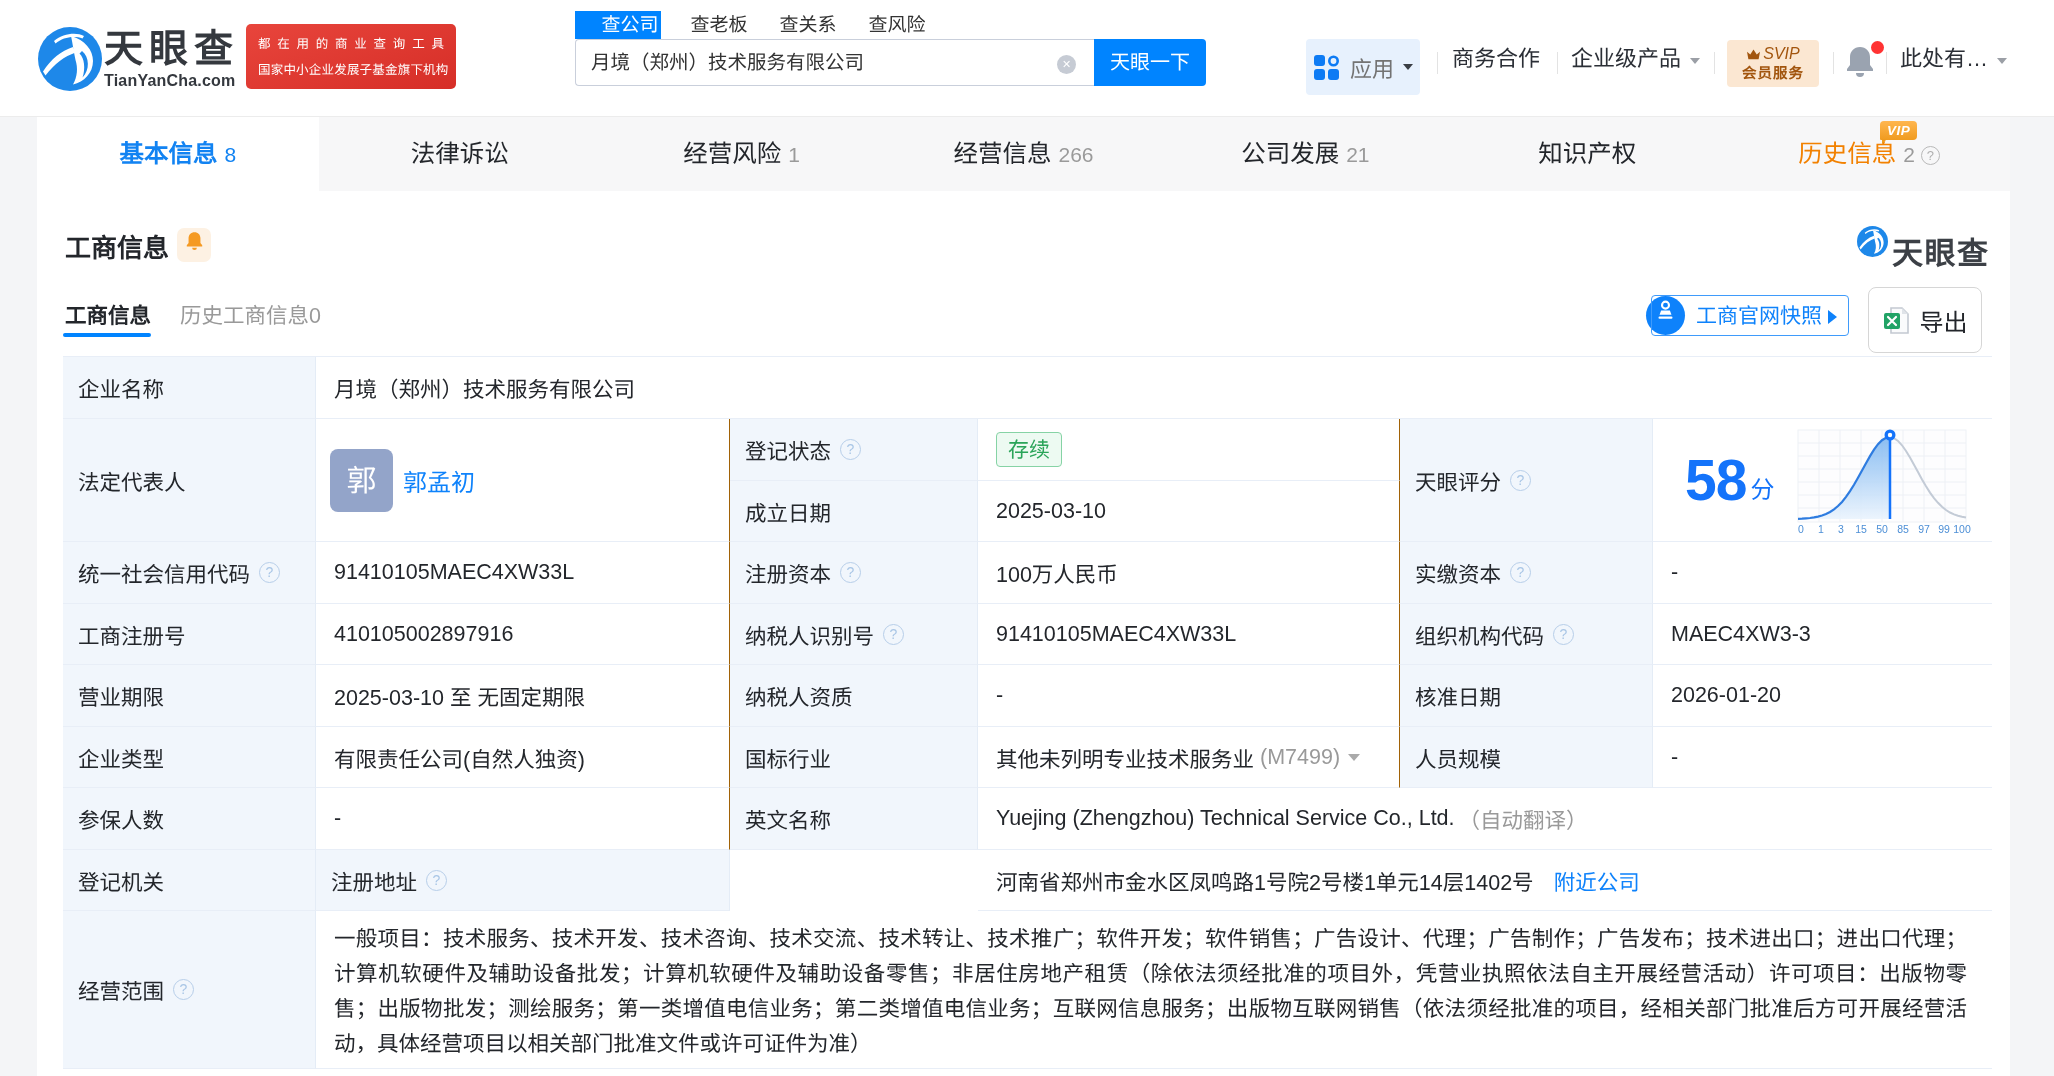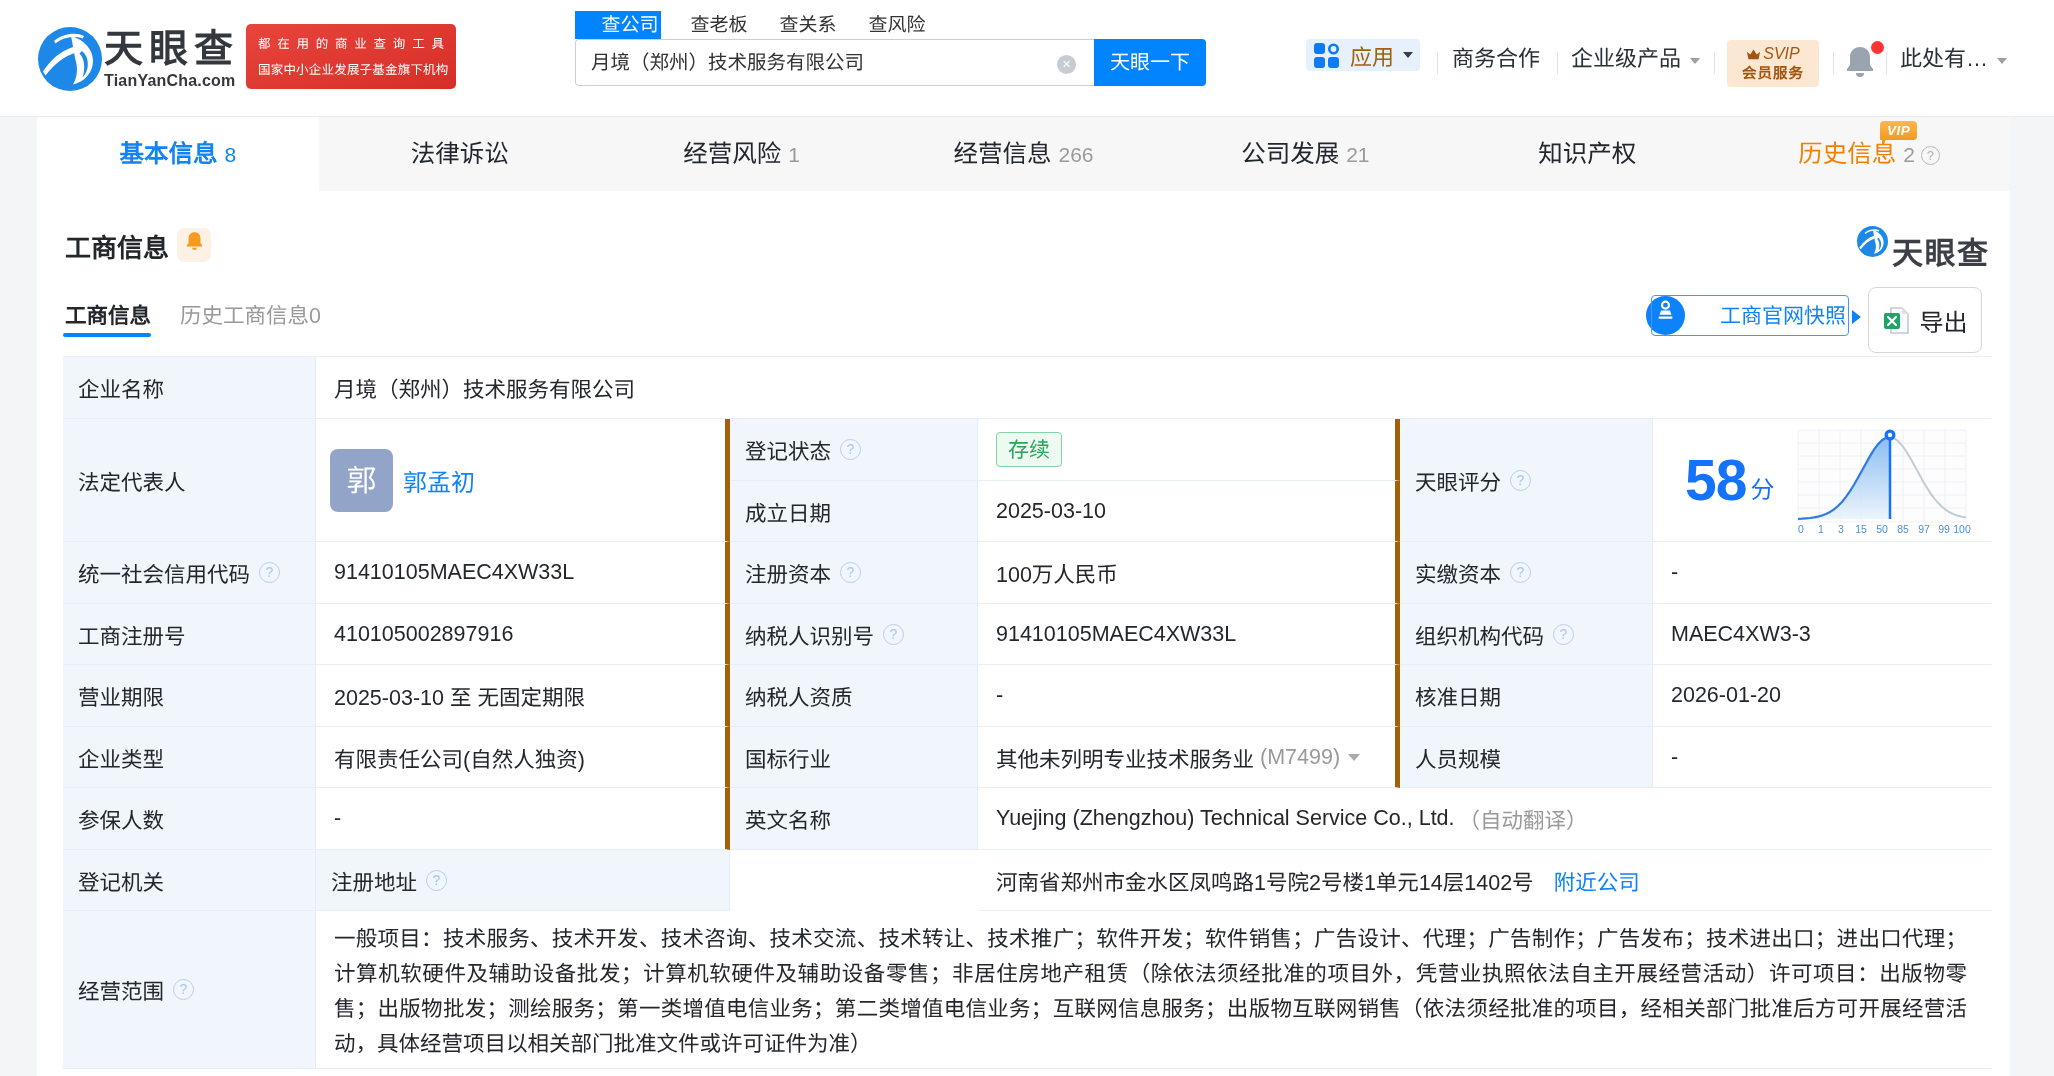--- a/index.html
+++ b/index.html
@@ -17,21 +17,21 @@
   #redbanner .l2 { font-size:12.5px; line-height:28px; white-space:nowrap; letter-spacing:0.2px; }
 
   #stabs { position:absolute; left:575px; top:11px; height:28px; display:flex; }
   #stabs .st { font-size:19px; color:#333; line-height:28px; width:86px; text-align:center; margin-right:3px;padding-left:24px; }
   #stabs .st.act { background:#0084ff; color:#fff; }
   #sbox { position:absolute; left:575px; top:39px; width:519px; height:47px; background:#fff; border:1px solid #c9cfdb; border-right:none; border-radius:4px 0 0 4px; font-size:19.5px; color:#333; line-height:45px; padding-left:15px; }
   #sclear { position:absolute; left:1057px; top:55px; width:19px; height:19px; border-radius:50%; background:#c6cbd4; color:#fff; text-align:center; line-height:19px; font-size:11px; }
   #sbtn { position:absolute; left:1094px; top:39px; width:112px; height:47px; background:#0084ff; color:#fff; font-size:20px; text-align:center; line-height:47px; border-radius:0 4px 4px 0; }
 
   .hm { position:absolute; top:0; height:117px; font-size:22px; color:#2b2f36; line-height:117px; }
-  #appbtn { position:absolute; left:1306px; top:39px; width:114px; height:32px; background:#e7f1fd; border-radius:4px; display:flex; align-items:center; justify-content:center; font-size:22px; color:#a16207; }
+  #appbtn { position:absolute; left:1306px; top:39px; width:114px; height:56px; background:#e7f1fd; border-radius:4px; display:flex; align-items:center; justify-content:center; font-size:22px; color:#737373; }
   #appbtn svg { margin-right:10px; }
   #appbtn .caret { border-top-color:#3a3e44; }
   .vline { position:absolute; top:52px; width:1px; height:22px; background:#e3e3e3; }
   .caret { display:inline-block; width:0; height:0; border-left:5.5px solid transparent; border-right:5.5px solid transparent; border-top:6.5px solid #9b9fa6; margin-left:9px; vertical-align:2px; }
   #svip { position:absolute; left:1727px; top:40px; width:92px; height:47px; background:#fbe7d2; border-radius:4px; text-align:center; }
   #svip .s1 { font-size:16px; font-weight:normal; font-style:italic; color:#a2550e; line-height:20px; margin-top:4px; }
   #svip .s1 svg { vertical-align:-2px; margin-right:2px; }
   #svip .s2 { font-size:14.5px; color:#a2550e; font-weight:bold; line-height:18px; letter-spacing:1px; }
   #bell { position:absolute; left:1846px; top:45px; }
   #belldot { position:absolute; left:1871px; top:41px; width:13px; height:13px; background:#f33; border-radius:50%; }
@@ -50,32 +50,32 @@
   #content { position:absolute; left:37px; top:191px; width:1973px; height:885px; background:#fff; }
   #sec-title { position:absolute; left:28px; top:36px; font-size:26px; font-weight:bold; color:#23262b; }
   #bellbadge { position:absolute; left:140px; top:37px; width:34px; height:34px; background:#fdf1e3; border-radius:7px; text-align:center; line-height:34px; }
   #wmlogo { position:absolute; left:1820px; top:35px; }
   .wm-txt { position:absolute; left:1855px; top:37px; font-size:31px; font-weight:bold; color:#3c4046; letter-spacing:1.5px; }
 
   .subtab1 { position:absolute; left:28px; top:107px; font-size:21.5px; font-weight:bold; color:#23262b; }
   .subtab2 { position:absolute; left:143px; top:107px; font-size:21.5px; color:#999; }
   .subline { position:absolute; left:26px; top:142px; width:88px; height:4px; background:#0084ff; border-radius:2px; }
 
-  #snapbtn { position:absolute; left:1614px; top:104px; width:198px; height:41px; border:1px solid #3f9bfb; border-radius:4px; color:#0e82fb; font-size:21px; line-height:39px; padding-left:68px; white-space:nowrap; }
+  #snapbtn { position:absolute; left:1614px; top:104px; width:198px; height:41px; border:1px solid #3f9bfb; border-radius:4px; color:#0e82fb; font-size:21px; line-height:39px; padding-left:44px; white-space:nowrap; }
   #snapbtn .tri { display:inline-block; width:0; height:0; border-top:7px solid transparent; border-bottom:7px solid transparent; border-left:9px solid #0e82fb; margin-left:6px; vertical-align:-1px; }
   #snapcirc { position:absolute; left:1609px; top:105px; width:39px; height:39px; border-radius:50%; background:#0e82fb; text-align:center; line-height:38px; }
   #exportbtn { position:absolute; left:1831px; top:96px; width:114px; height:66px; border:1px solid #d6d6d6; border-radius:8px; display:flex; align-items:center; justify-content:center; font-size:24px; color:#23262b; }
   #exportbtn svg { margin-right:10px; }
   #tbl { position:absolute; left:26px; top:165px; width:1929px; display:grid;
          grid-template-columns:253px 414px 248px 422px 253px 339px;
          grid-template-rows:62px 62px 61px 62px 61px 62px 61px 62px 61px 158px;
          border-top:1px solid #e8eef7; }
   #tbl > div { border-bottom:1px solid #e8eef7; font-size:21.5px; display:flex; align-items:center; overflow:hidden; }
   #tbl .lb { background:#f1f6fc; color:#23262b; padding-left:15px; border-right:1px solid #e4ecf6; }
-  #tbl .vl { background:#fff; padding-left:18px; color:#23262b; border-right:5px solid #a16207; }
+  #tbl .vl { background:#fff; padding-left:18px; color:#23262b; border-right:1px solid #a16207; }
   #tbl .vl.last { border-right:none; }
   .qm { display:inline-block; flex:none; width:21px; height:21px; border:1.5px solid #b7cee9; color:#a9c6e6; border-radius:50%; font-size:14px; line-height:18px; text-align:center; margin-left:9px; font-weight:normal; }
   .grey { color:#999; }
   .blue { color:#0e82fb; }
   #avatar { width:63px; height:63px; background:#93a4c9; border-radius:8px; color:#fff; font-size:30px; text-align:center; line-height:63px; flex:none; }
   .avname { color:#0e82fb; font-size:24px; margin-left:10px; }
   .tag-g { display:inline-block; height:35px; line-height:33px; padding:0 11px; border:1px solid #86d3a5; background:#edfaf2; color:#2aa459; font-size:21px; border-radius:4px; }
   .caret2 { display:inline-block; width:0; height:0; border-left:6px solid transparent; border-right:6px solid transparent; border-top:7px solid #aaa; margin-left:8px; }
   #score58 { font-size:57px; font-weight:bold; color:#1473fa; letter-spacing:-1px; }
   #scorefen { font-size:24px; color:#1473fa; margin:14px 0 0 4px; }

